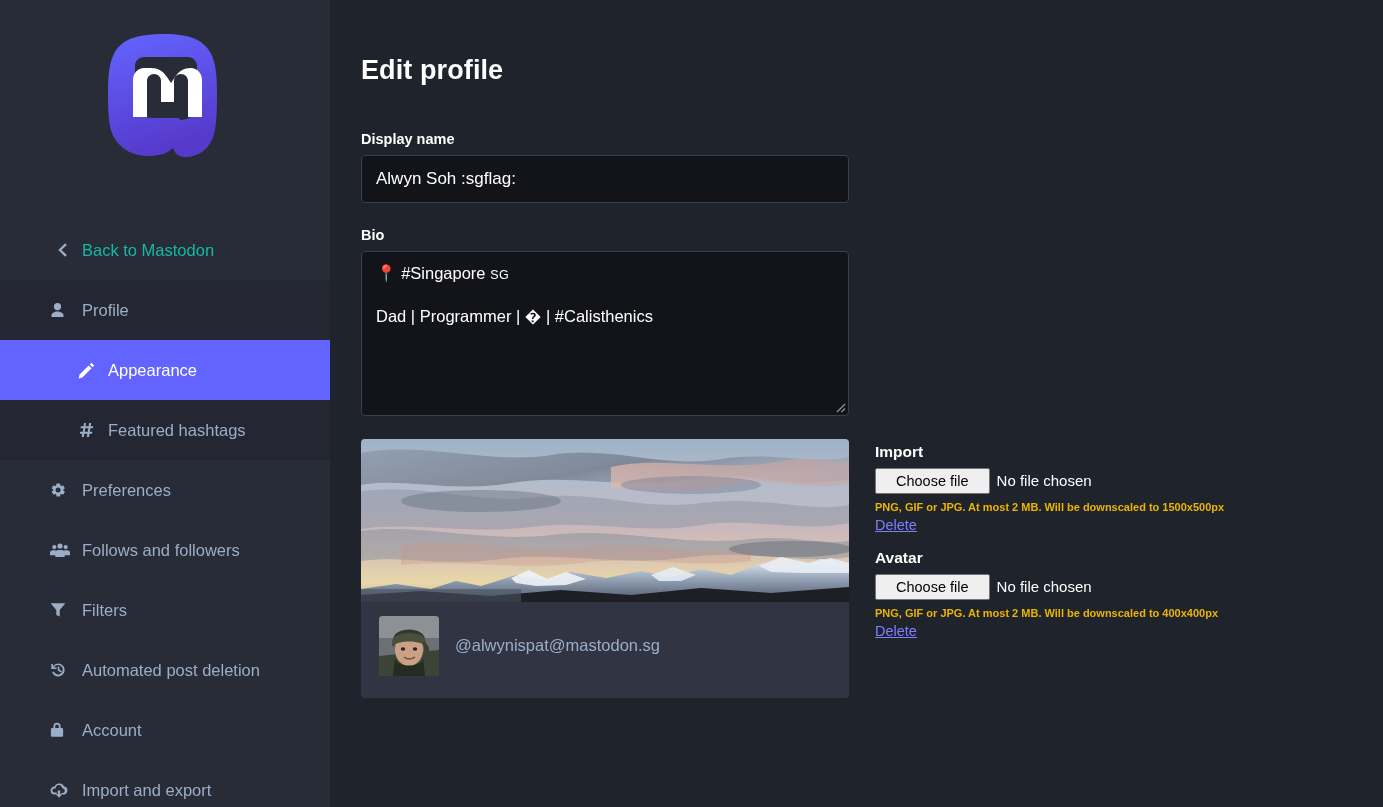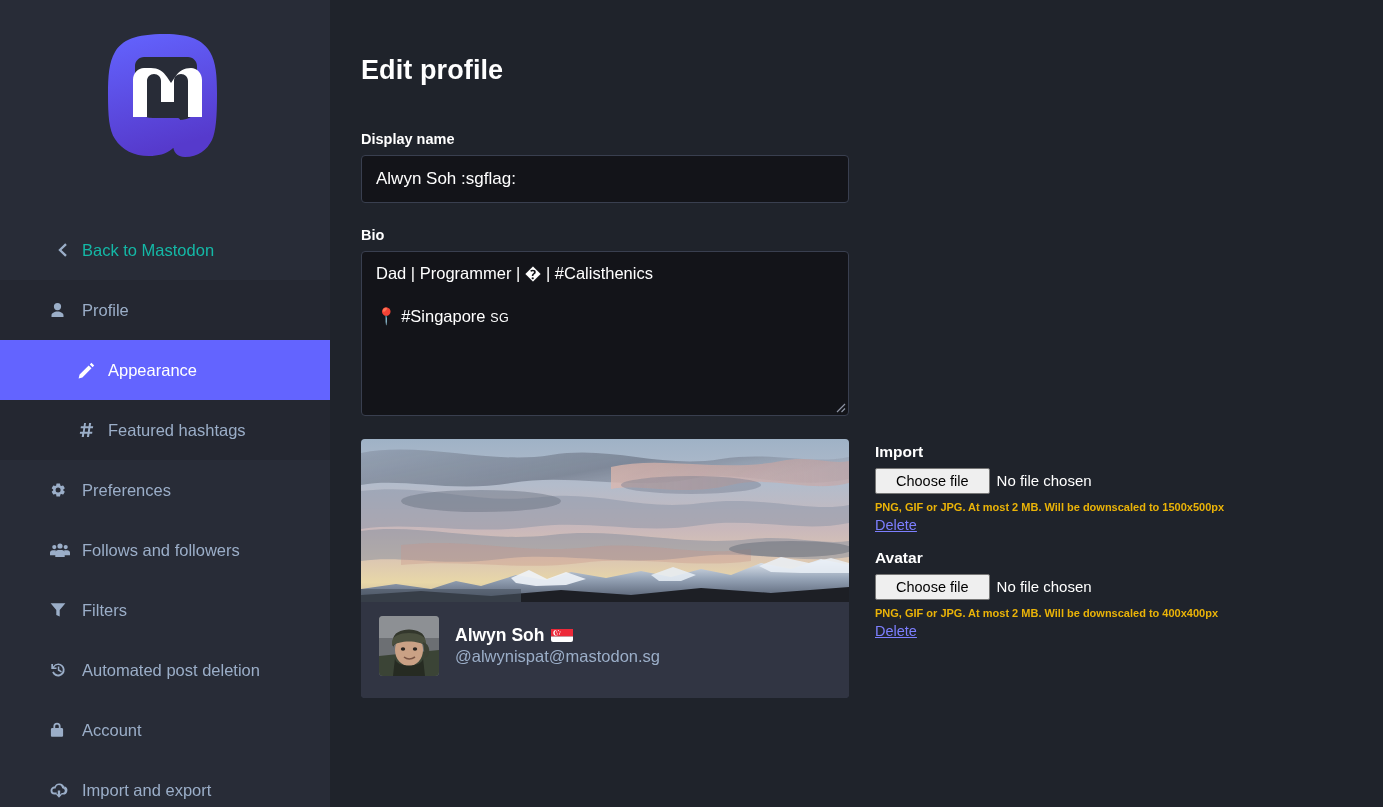--- a/index.html
+++ b/index.html
@@ -370,26 +370,26 @@
 
     <div class="form-area">
 
       <label class="field-label">Display name</label>
       <input class="text-input" type="text" value="Alwyn Soh :sgflag:" style="">
 
       <div class="spacer"></div>
 
       <label class="field-label">Bio</label>
       <div class="bio-box">
-        <p class="bio-line">Dad | Programmer | � | #Calisthenics</p>
         <p class="bio-line">
           <span class="pin">📍</span>
           <span>#Singapore</span>
           <span class="sg-small">SG</span>
         </p>
+        <p class="bio-line">Dad | Programmer | � | #Calisthenics</p>
         <svg class="resize-grip" viewBox="0 0 14 14">
           <path stroke="#8d93a3" stroke-width="1.2" d="M13 5 5 13M13 9.5 9.5 13"></path>
         </svg>
       </div>
     </div>
 
     <div class="media-row">
 
       <div class="preview-card">
 
@@ -447,38 +447,20 @@
               <path d="M14 24 C14 10 46 10 46 24 L46 32 C46 22 14 22 14 32 Z" fill="#33372c"></path>
               <path d="M13 26 C13 14 47 14 47 26 L47 30 C40 24 20 24 13 30 Z" fill="#4a4f3e"></path>
               <ellipse cx="24" cy="33" rx="2.2" ry="1.8" fill="#2a2420"></ellipse>
               <ellipse cx="36" cy="33" rx="2.2" ry="1.8" fill="#2a2420"></ellipse>
               <path d="M25 41 Q30 45 36 41" stroke="#7a5444" stroke-width="1.6" fill="none"></path>
               <path d="M16 42 C16 52 44 52 44 42 L46 60 L14 60 Z" fill="#262b22"></path>
               <path d="M44 26 C52 28 52 40 46 42 Z" fill="#3c4134"></path>
             </svg>
           </div>
           <div class="preview-names">
-            <div class="p-name">
-              <span>Alwyn Soh</span>
-              <span class="flag-sg">
-                <svg width="22" height="15" viewBox="0 0 22 15">
-                  <rect width="22" height="7.5" fill="#ED2939"></rect>
-                  <rect y="7.5" width="22" height="7.5" fill="#ffffff"></rect>
-                  <circle cx="5.2" cy="3.8" r="2.9" fill="#ffffff"></circle>
-                  <circle cx="6.6" cy="3.8" r="2.9" fill="#ED2939"></circle>
-                  <g fill="#ffffff">
-                    <circle cx="7.4" cy="1.6" r="0.55"></circle>
-                    <circle cx="9.1" cy="2.9" r="0.55"></circle>
-                    <circle cx="8.5" cy="4.9" r="0.55"></circle>
-                    <circle cx="6.3" cy="4.9" r="0.55"></circle>
-                    <circle cx="5.7" cy="2.9" r="0.55"></circle>
-                  </g>
-                </svg>
-              </span>
-            </div>
             <div class="p-handle">@alwynispat@mastodon.sg</div>
           </div>
         </div>
       </div>
 
       <div class="uploads">
 
         <div class="upload-block">
           <div class="upload-title">Import</div>
           <div class="file-row">

